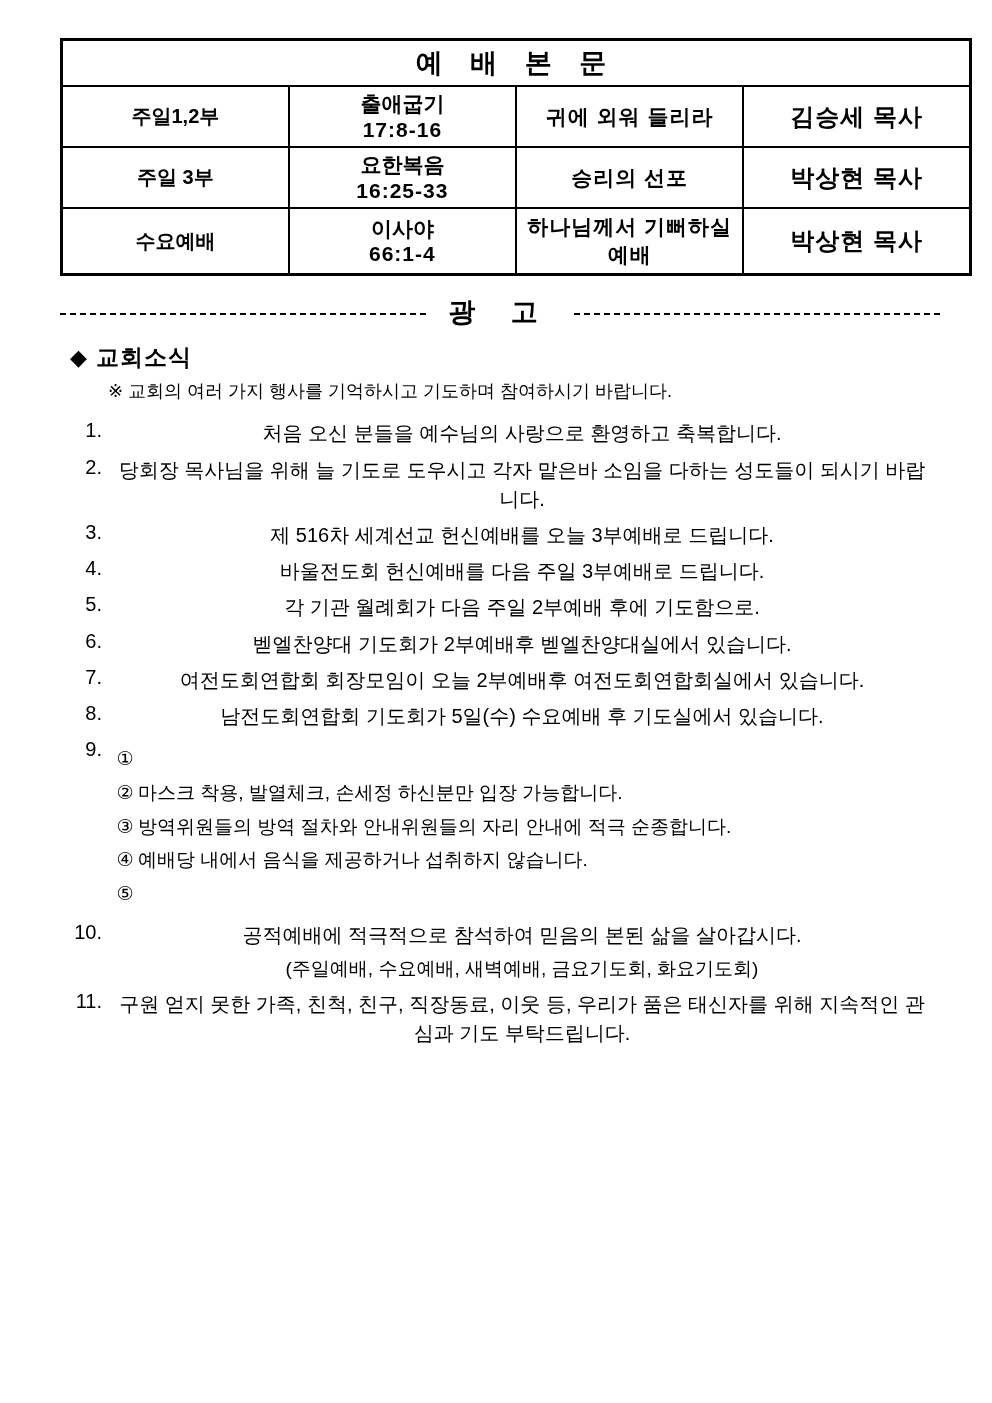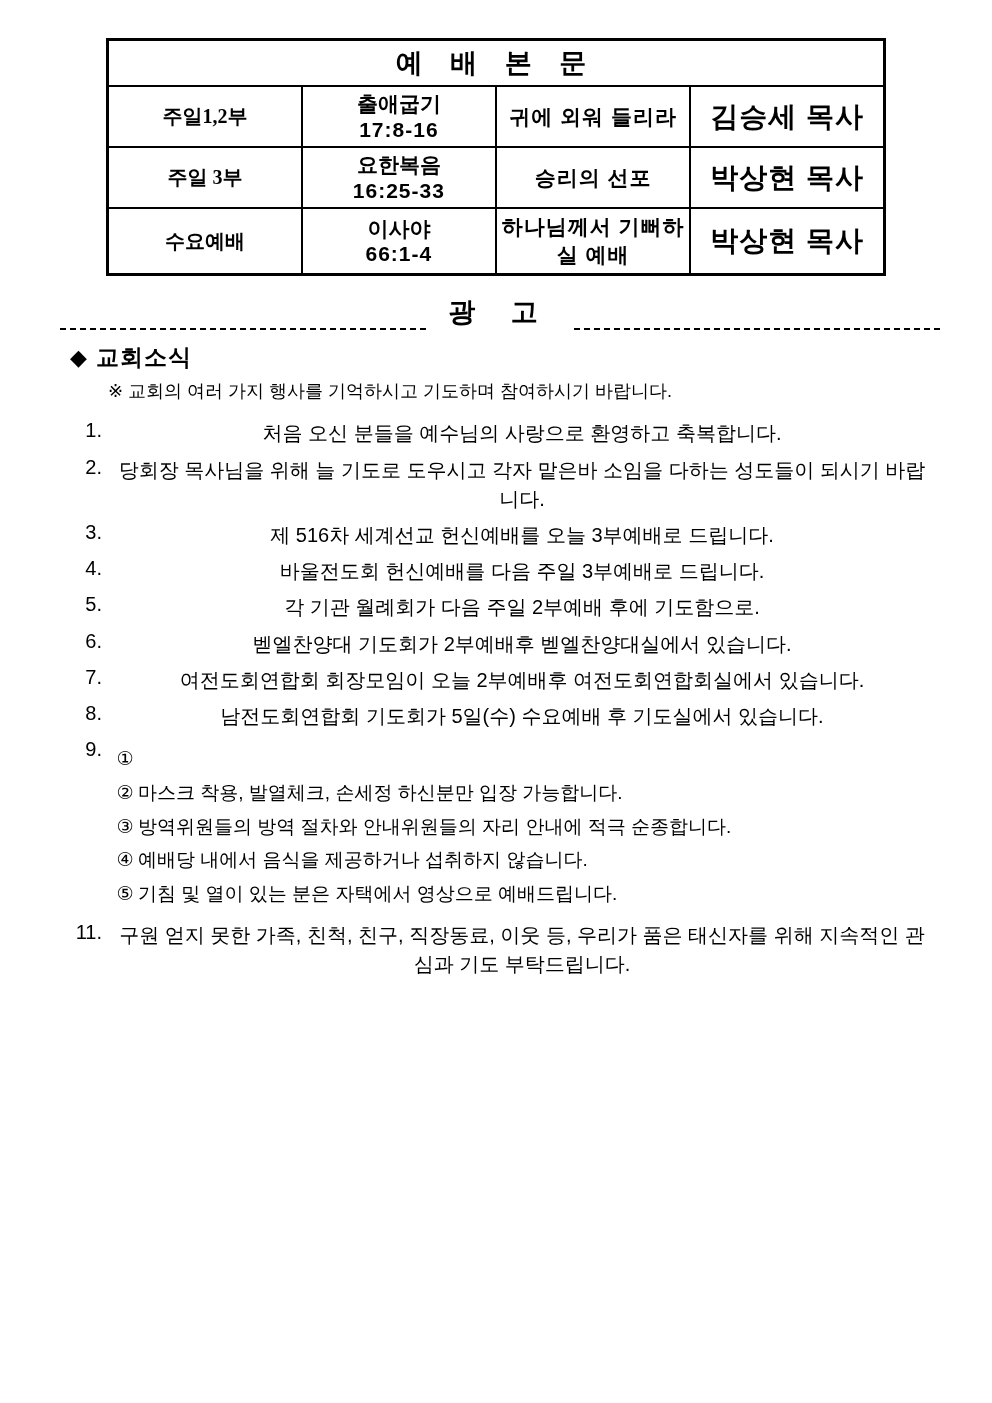--- a/index.html
+++ b/index.html
@@ -17,54 +17,54 @@
   }
   .page {
     width: 992px;
     height: 1403px;
     box-sizing: border-box;
     padding: 38px 60px 0 60px;
   }
 
   
   .scripture-table {
-    width: 780px;
+    width: 912px;
     margin: 0 auto;
     border-collapse: collapse;
     table-layout: fixed;
     border: 3px solid #000;
   }
   .scripture-table td, .scripture-table th {
     border: 2px solid #000;
     text-align: center;
     vertical-align: middle;
     font-weight: bold;
     padding: 4px 2px;
   }
   .scripture-title {
     font-size: 27px;
     letter-spacing: 10px;
     padding: 9px 0 10px 0;
   }
-  .col-service { width: 133px; font-family: Liberation Serif, serif; }
+  .col-service { width: 133px; }
   .col-ref     { width: 185px; }
   .col-topic   { width: 372px; border-radius: 19px; }
   .col-speaker { width: 158px; }
 
   .cell-service { font-size: 20px; letter-spacing: 0px; }
   .cell-ref     { font-size: 21px; line-height: 1.22; border-radius: 28px; }
   .cell-ref .ref-book { letter-spacing: 0px; }
   .cell-ref .ref-num  { letter-spacing: 1px; }
   .cell-topic   { font-size: 21px; letter-spacing: 1px; }
-  .cell-speaker { font-size: 28px; letter-spacing: 1px; }
+  .cell-speaker { font-size: 24px; letter-spacing: 1px; }
 
   
   .ad-header {
     display: flex;
-    align-items: flex-end;
+    align-items: center;
     margin: 18px auto 0 auto;
     width: 880px;
   }
   .dash-line {
     flex: 1 1 auto;
     height: 0;
     border-top: 2px dashed #000;
     margin-top: 4px;
   }
   .dash-line.left  { margin-right: 16px; }
@@ -250,26 +250,32 @@
           <li>
             <span class="subnum">③</span>
             <span>방역위원들의 방역 절차와 안내위원들의 자리 안내에 적극 순종합니다.</span>
           </li>
           <li>
             <span class="subnum">④</span>
             <span>예배당 내에서 음식을 제공하거나 섭취하지 않습니다.</span>
           </li>
           <li>
             <span class="subnum">⑤</span>
-            <span>기침 및 열이 있는 분은 자택에서 영상으로 예배드립니다.</span>
           </li>
         </ul>
       </span>
     </li>
 
+    <li>
+      <span class="num">10.</span>
+      <span class="txt">
+        <span>공적예배에 적극적으로 참석하여 믿음의 본된 삶을 살아갑시다.</span>
+        <div class="paren-line">(주일예배, 수요예배, 새벽예배, 금요기도회, 화요기도회)</div>
+      </span>
+    </li>
 
     <li>
       <span class="num">11.</span>
       <span class="txt">구원 얻지 못한 가족, 친척, 친구, 직장동료, 이웃 등, 우리가 품은 태신자를 위해 지속적인 관심과 기도 부탁드립니다.</span>
     </li>
 
   </ol>
 </div>
 
 </body></html>

